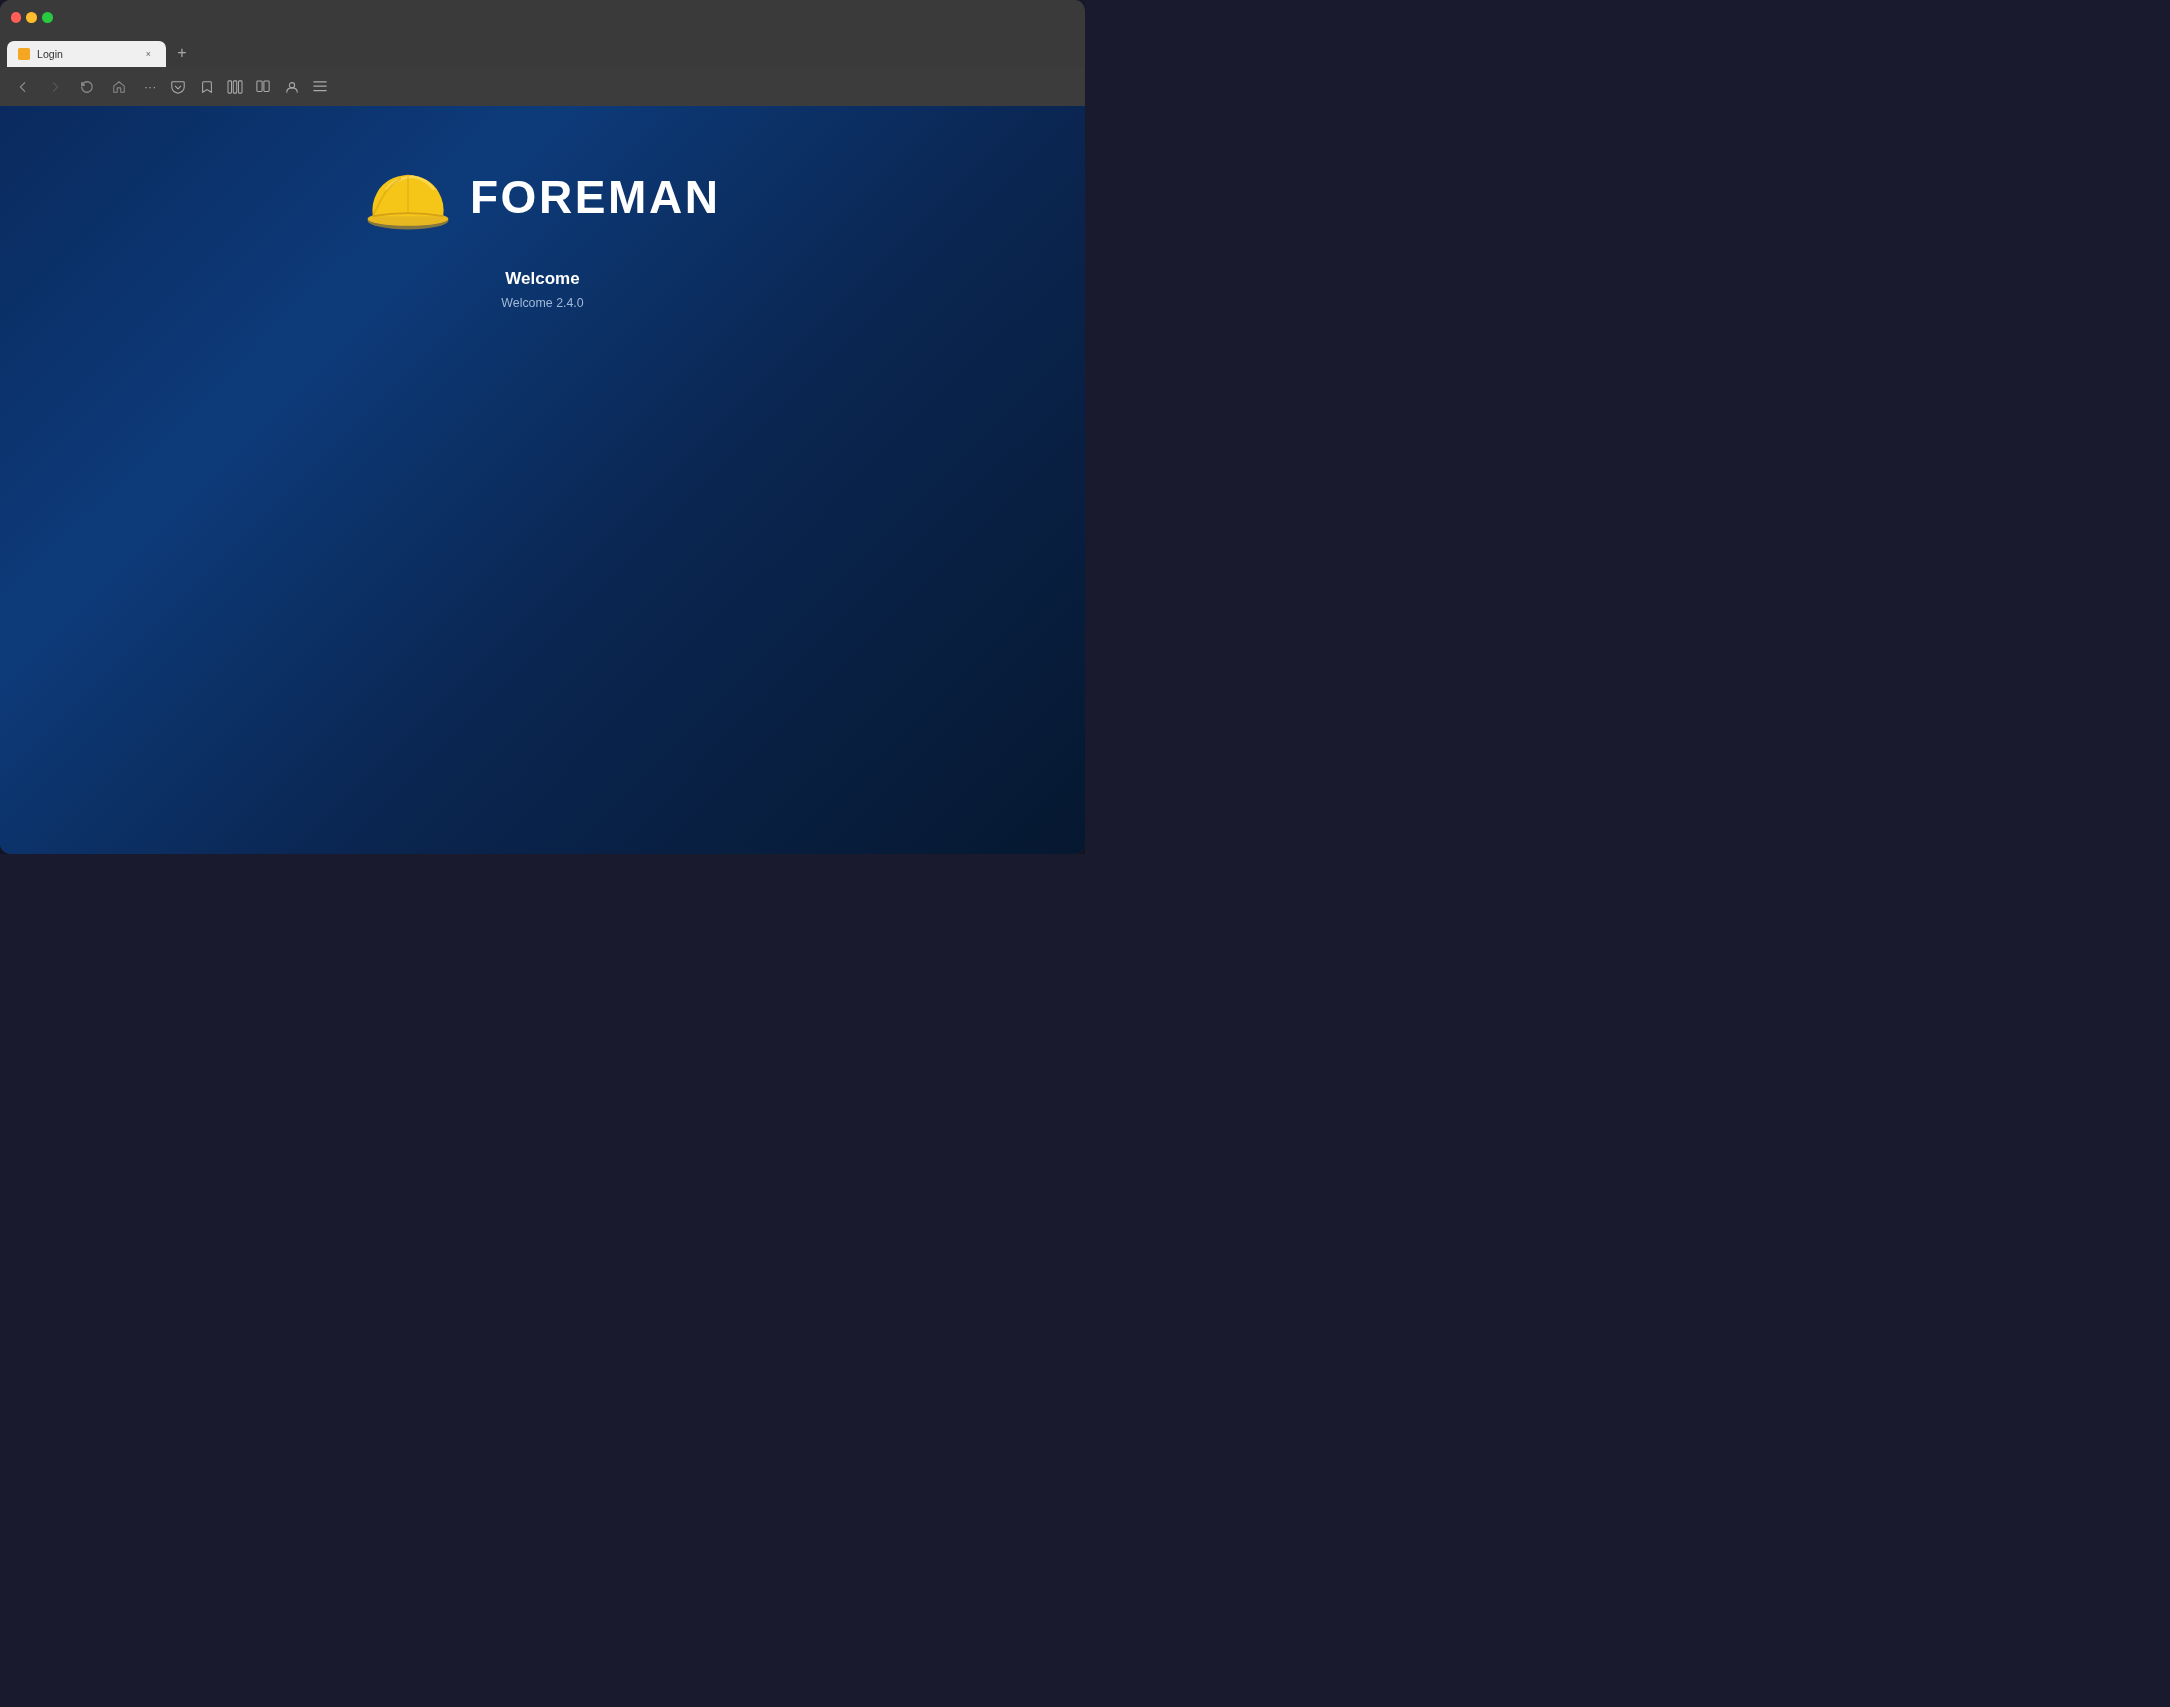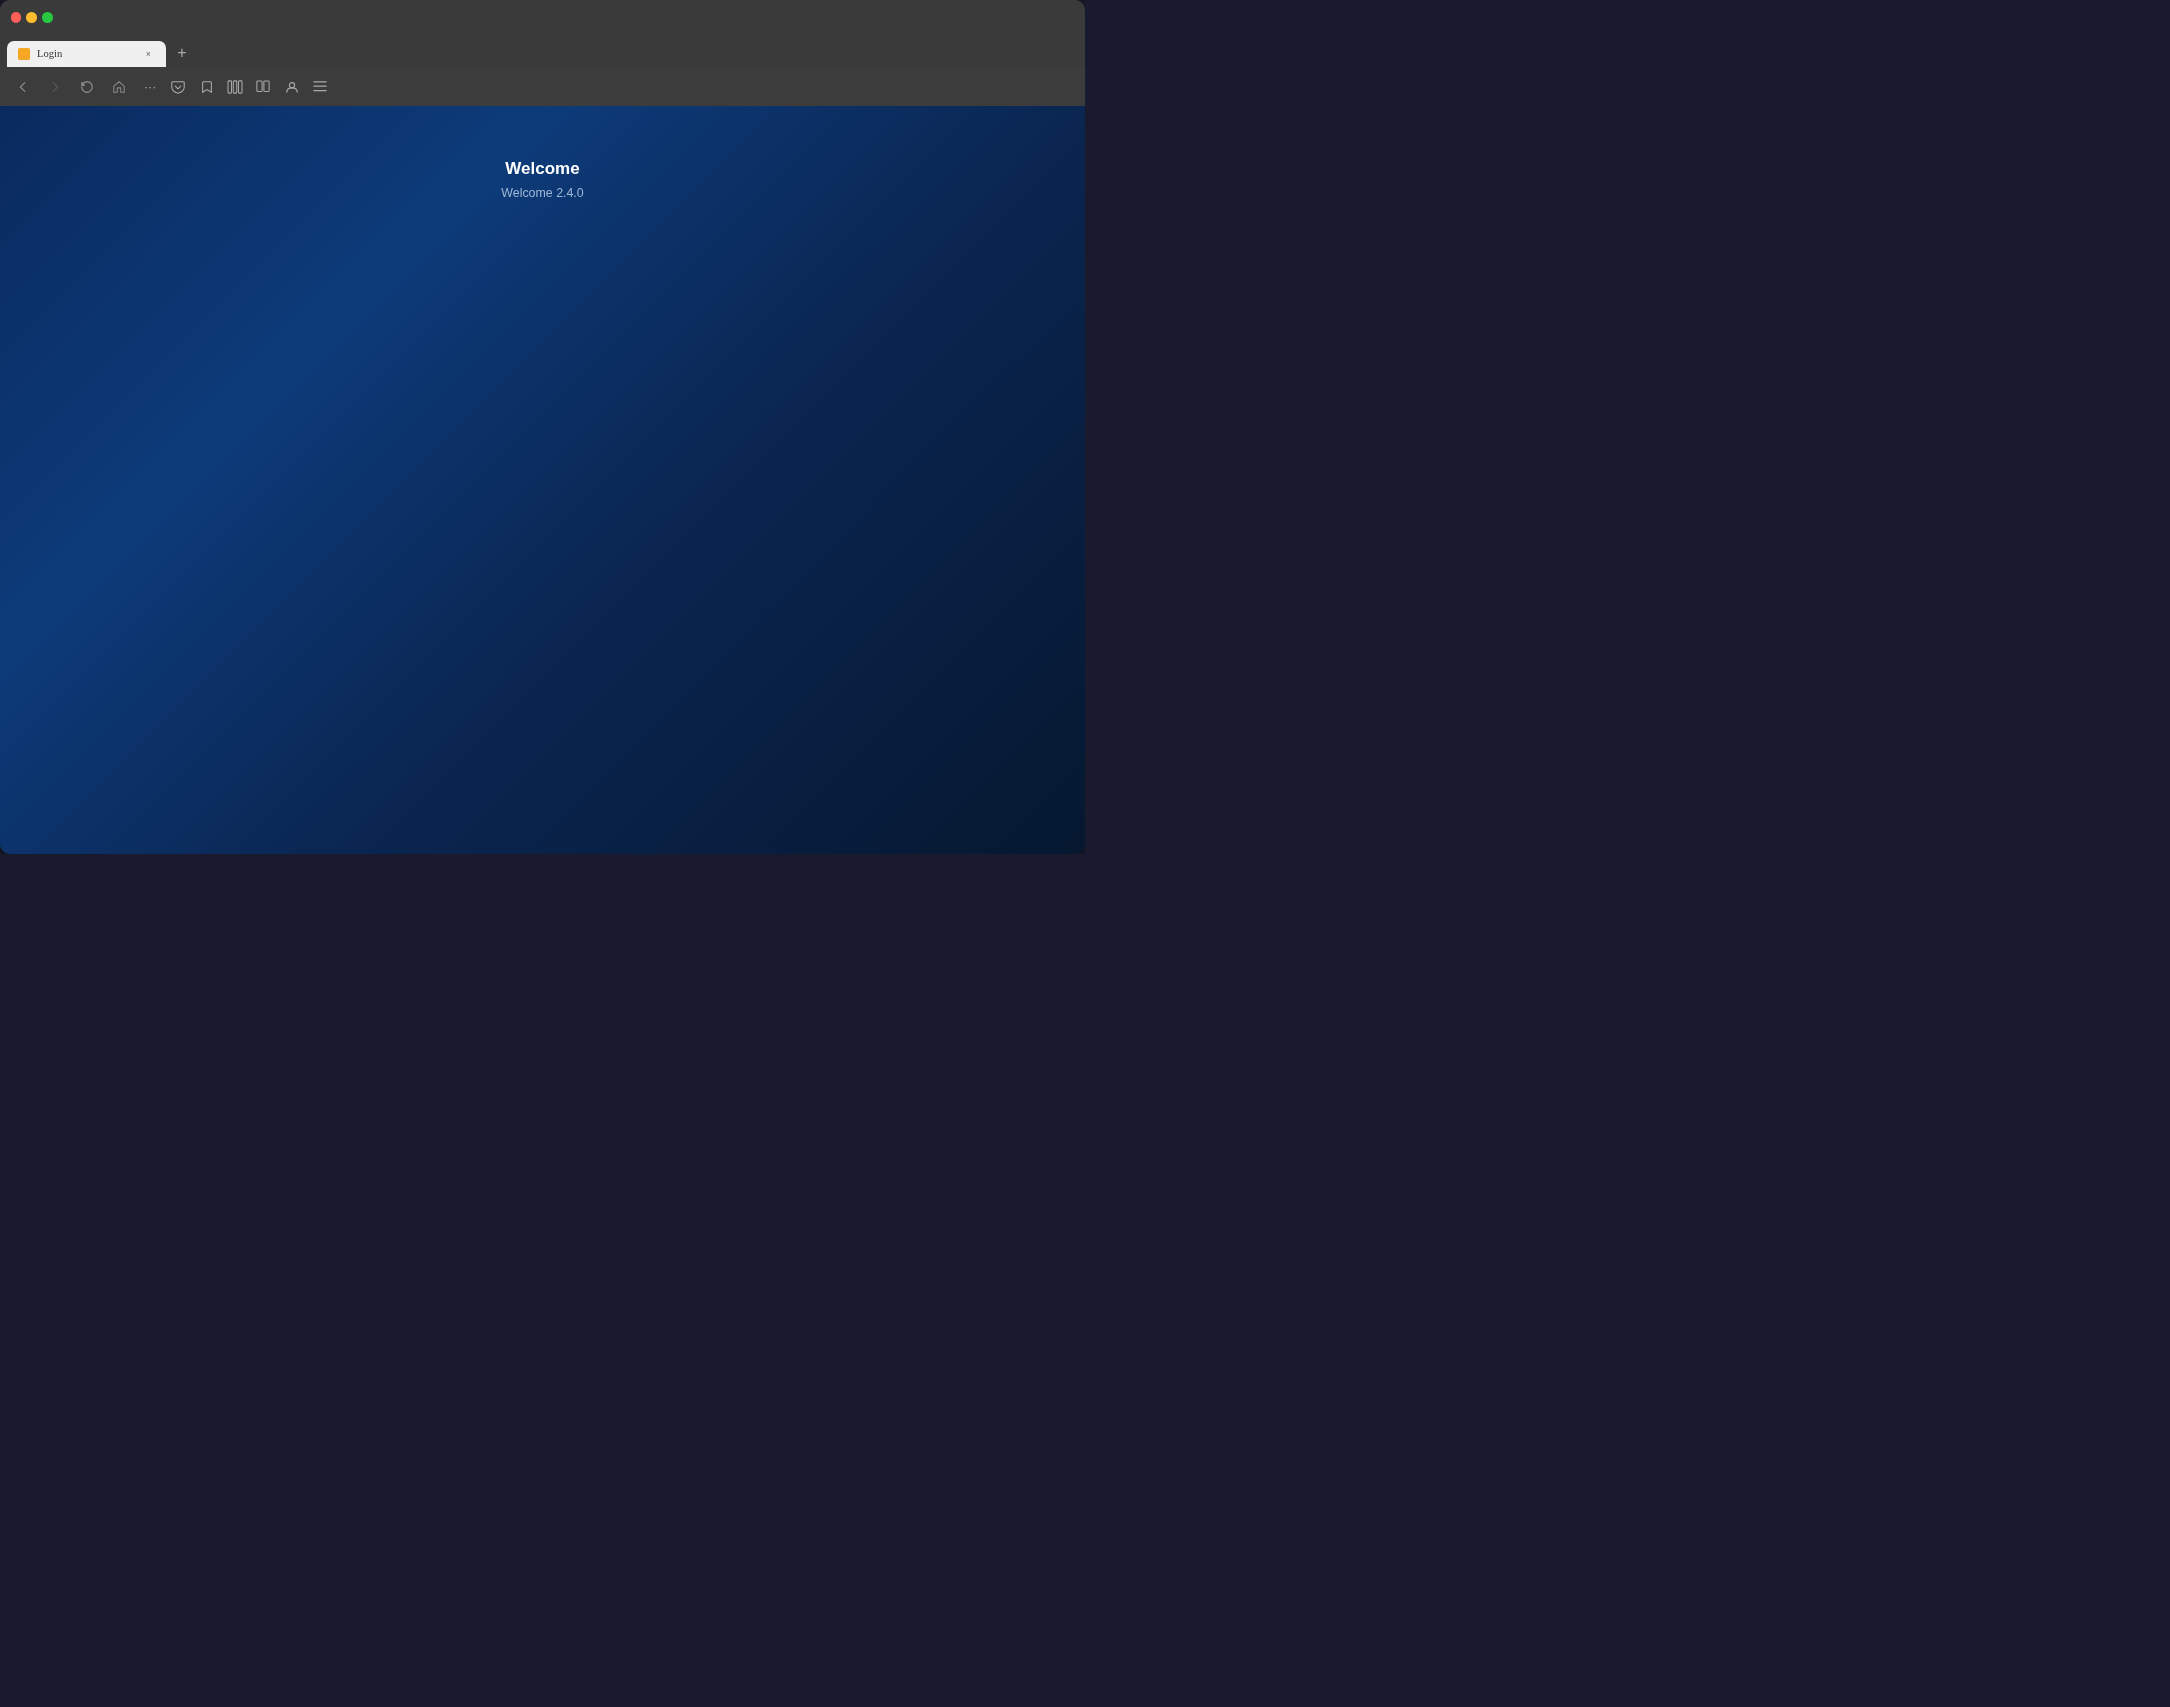--- a/index.html
+++ b/index.html
@@ -85,21 +85,20 @@
       flex-shrink: 0;
     }
 
     .tab-title {
       font-size: 10.6px;
       color: #333;
       flex: 1;
       overflow: hidden;
       text-overflow: ellipsis;
       white-space: nowrap;
-      font-family: Liberation Serif, serif;
     }
 
     .tab-close {
       width: 14px;
       height: 14px;
       border-radius: 50%;
       display: flex;
       align-items: center;
       justify-content: center;
       font-size: 8.8px;
@@ -380,20 +379,41 @@
             <line x1="1" y1="2" x2="15" y2="2" stroke="#aaa" stroke-width="1.5" stroke-linecap="round"></line>
             <line x1="1" y1="7" x2="15" y2="7" stroke="#aaa" stroke-width="1.5" stroke-linecap="round"></line>
             <line x1="1" y1="12" x2="15" y2="12" stroke="#aaa" stroke-width="1.5" stroke-linecap="round"></line>
           </svg>
       </div>
     </div>
   </div>
 
   <div class="page-content">
 
+    <div class="logo-area">
+      <div class="hard-hat">
+        <svg viewBox="0 0 100 85" xmlns="http://www.w3.org/2000/svg">
+
+          <ellipse cx="50" cy="70" rx="46" ry="10" fill="#d4a017" opacity="0.6"></ellipse>
+
+          <ellipse cx="50" cy="68" rx="46" ry="8" fill="#e8b820"></ellipse>
+
+          <path d="M10 65 Q8 50 15 38 Q25 20 50 18 Q75 20 85 38 Q92 50 90 65 Z" fill="#f5c518"></path>
+
+          <path d="M25 35 Q35 22 55 20 Q70 22 80 35" fill="none" stroke="#ffe066" stroke-width="3" opacity="0.7"></path>
+
+          <path d="M10 65 Q50 58 90 65" fill="none" stroke="#d4a017" stroke-width="2"></path>
+
+          <path d="M50 18 L50 62" fill="none" stroke="#d4a017" stroke-width="1.5" opacity="0.5"></path>
+
+          <path d="M10 65 Q15 55 20 45 Q28 30 42 22" fill="none" stroke="#c8940a" stroke-width="2" opacity="0.4"></path>
+        </svg>
+      </div>
+      <span class="brand-name">FOREMAN</span>
+    </div>
 
     <div class="welcome-section">
       <h1 class="welcome-title">Welcome</h1>
       <p class="version-text">Welcome 2.4.0</p>
     </div>
 
 
   </div>
 </div>
 

